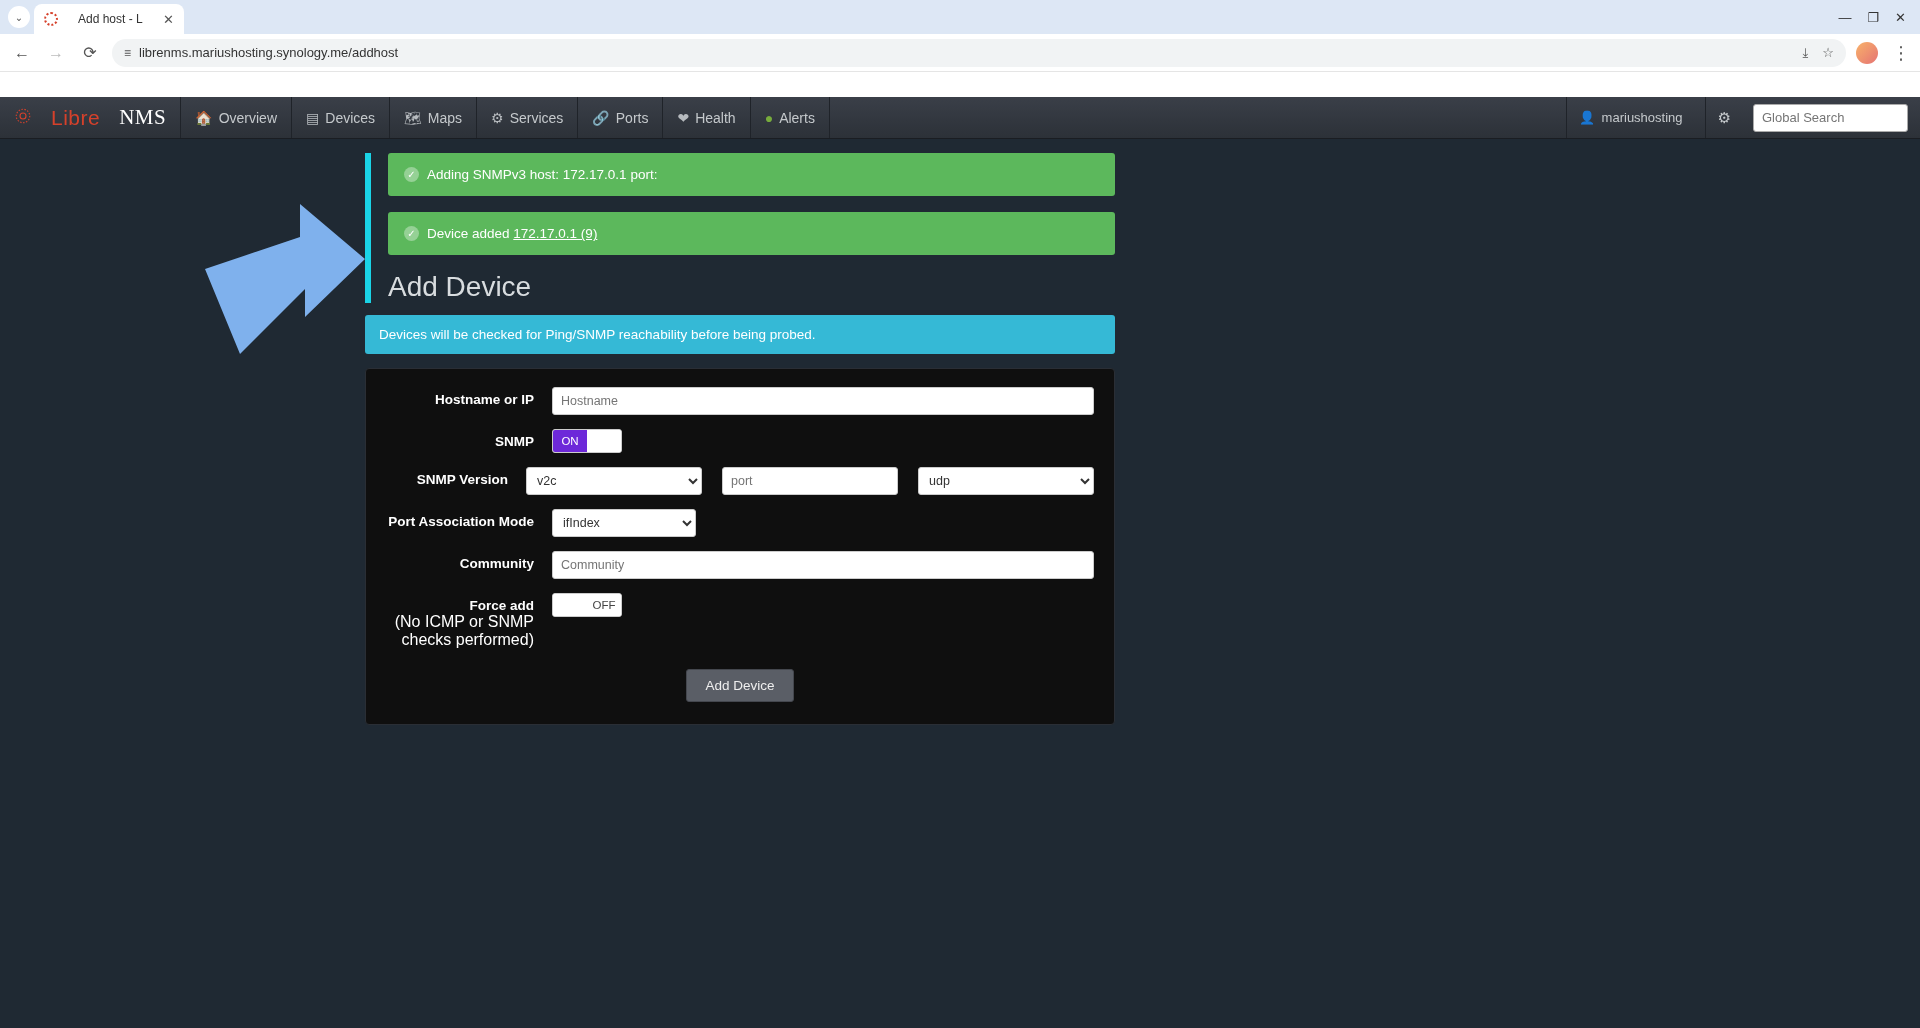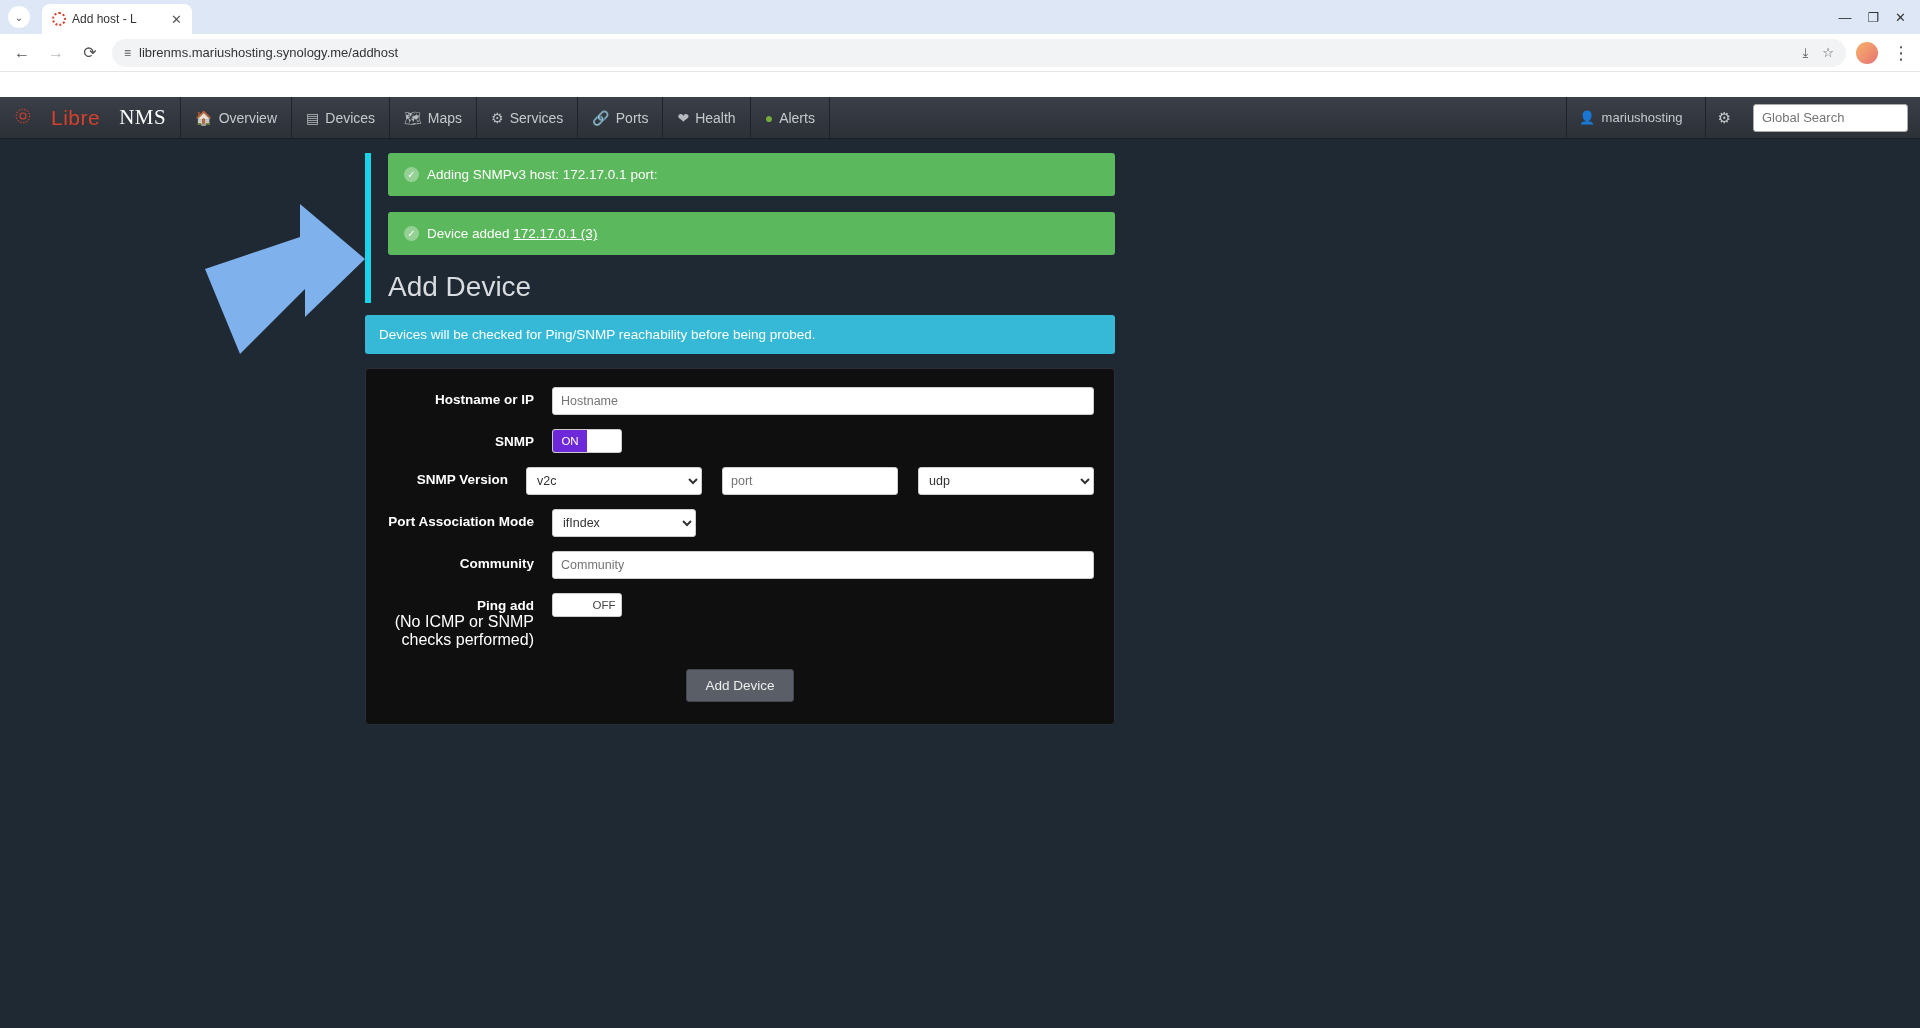--- a/index.html
+++ b/index.html
@@ -1,21 +1,21 @@
 <!DOCTYPE html>
 <html><head>
 <meta charset="utf-8">
 <style>
   * { box-sizing: border-box; margin: 0; padding: 0; }
   body { font-family: -apple-system, BlinkMacSystemFont, "Segoe UI", Arial, sans-serif; background: #fff; overflow: hidden; }
 
   
   .browser-top { background: #dde7f5; height: 34px; display: flex; align-items: center; padding: 0 4px; }
   .tab-drop { width:22px;height:22px;border-radius:50%;background:#fff;display:flex;align-items:center;justify-content:center;margin:0 4px;font-size:10px;color:#555;}
-  .browser-tab { background: #fff; border-radius: 8px 8px 0 0; height: 30px; margin-top:4px; display: flex; align-items: center; padding: 0 10px; gap:6px; font-size: 12px; color:#333; min-width:150px;margin-left:8px;}
+  .browser-tab { background: #fff; border-radius: 8px 8px 0 0; height: 30px; margin-top:4px; display: flex; align-items: center; padding: 0 10px; gap:20px; font-size: 12px; color:#333; min-width:150px;}
   .tab-favicon { width:14px;height:14px;border-radius:50%;border:2px dotted #d6412b; }
   .tab-close { color:#555; font-size:13px; margin-left:auto; cursor:pointer;}
   .win-controls { margin-left:auto; display:flex; gap:16px; padding-right:10px; color:#333;}
   .win-controls span { font-size:13px; cursor:pointer; }
 
   .addr-row { background:#fff; height:38px; display:flex; align-items:center; padding:0 10px; gap:10px; border-bottom:1px solid #e5e5e5;}
   .nav-btn { width:24px; text-align:center; color:#555; font-size:16px; cursor:pointer;}
   .addr-bar { flex:1; background:#f1f3f4; border-radius:20px; height:28px; display:flex; align-items:center; padding:0 12px; gap:8px; font-size:13px; color:#333;}
   .addr-bar .lock { font-size:12px; color:#555; }
   .addr-right { display:flex; gap:14px; margin-left:auto; color:#555; }
@@ -164,21 +164,21 @@
 
     <div class="content">
       <div class="cyan-bar">
         <div class="alert">
           <span class="chk">✓</span>
           <span>Adding SNMPv3 host: 172.17.0.1 port:</span>
         </div>
         <div class="alert">
           <span class="chk">✓</span>
           <span>
-            <span>Device added </span><a href="#">172.17.0.1 (3)</a>
+            <span>Device added </span><a href="#">172.17.0.1 (9)</a>
           </span>
         </div>
         <h2 class="page-title">Add Device</h2>
       </div>
 
       <div class="info-bar">Devices will be checked for Ping/SNMP reachability before being probed.</div>
 
       <div class="panel">
         <div class="form-row">
           <div class="flabel">Hostname or IP</div>
@@ -206,21 +206,21 @@
           <div class="fcontrol"><select class="sel" style="width:144px"><option>ifIndex</option></select></div>
         </div>
 
 
         <div class="form-row">
           <div class="flabel">Community</div>
           <div class="fcontrol"><input class="txt-input" placeholder="Community" style=""></div>
         </div>
         <div class="form-row">
           <div class="flabel">
-            <span>Ping add</span><br>
+            <span>Force add</span><br>
             <span class="sub">(No ICMP or SNMP checks performed)</span>
           </div>
           <div class="fcontrol">
             <div class="toggle offstate">
               <div class="on">OFF</div>
               <div class="off-blank"></div>
             </div>
           </div>
         </div>
 

